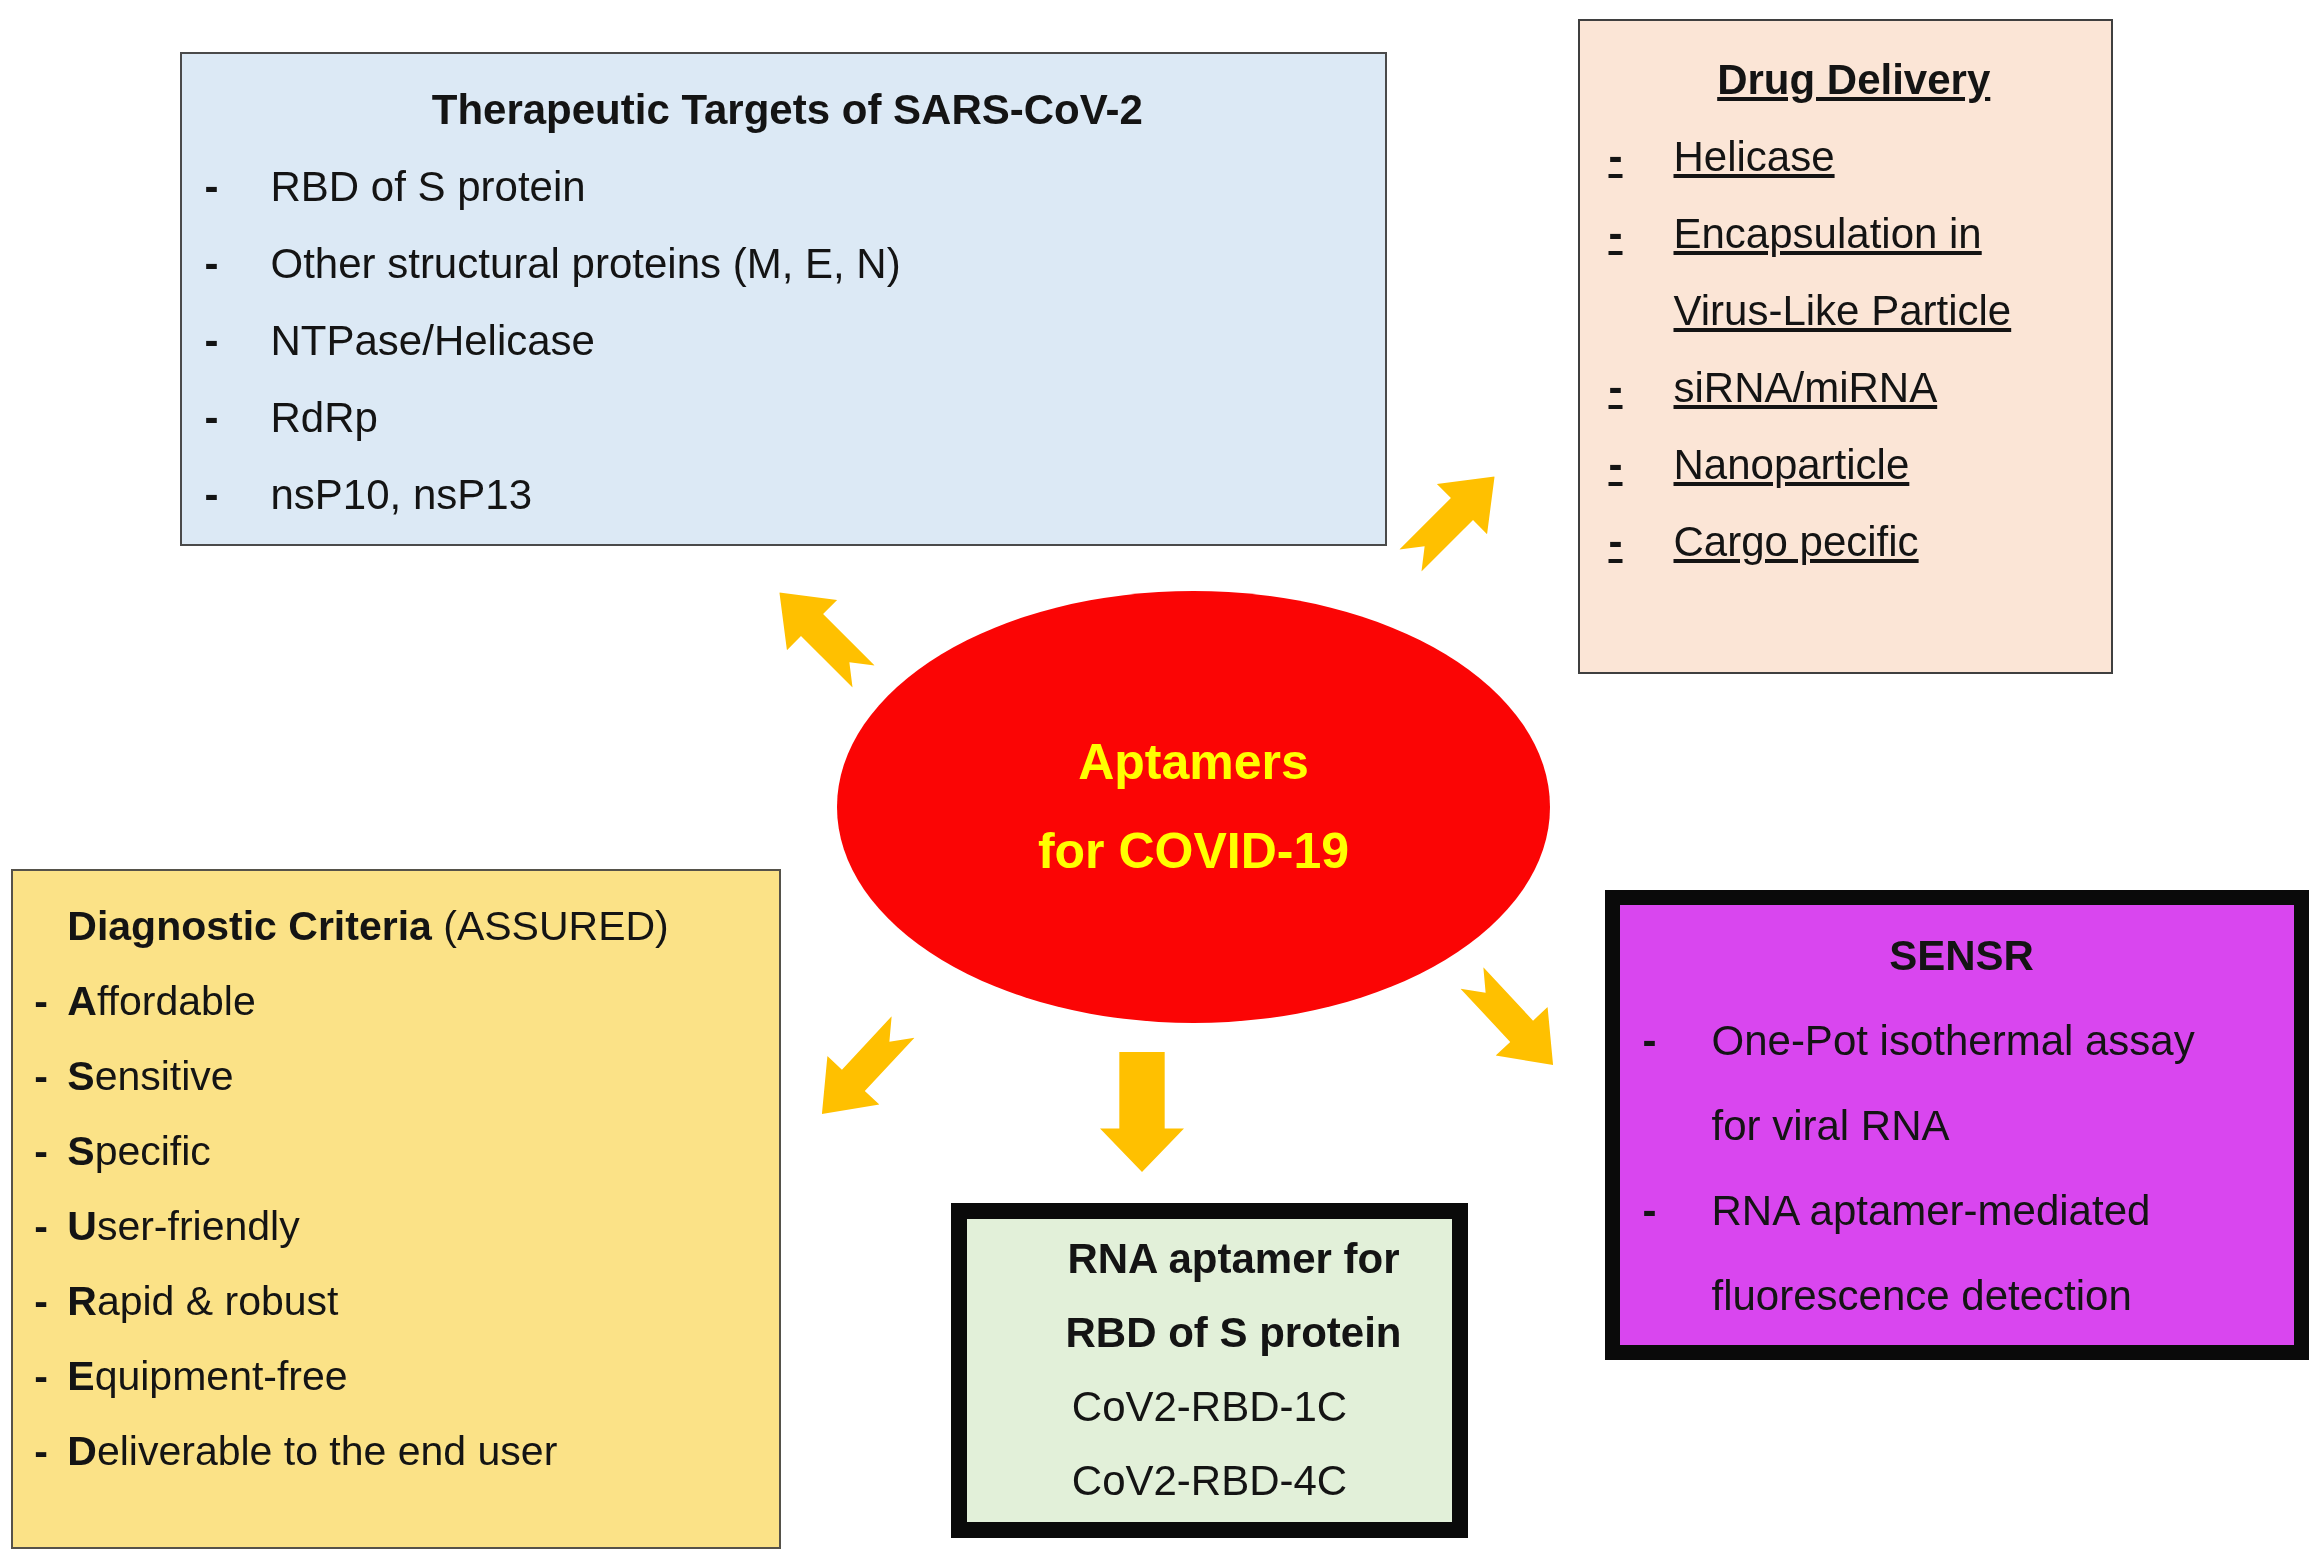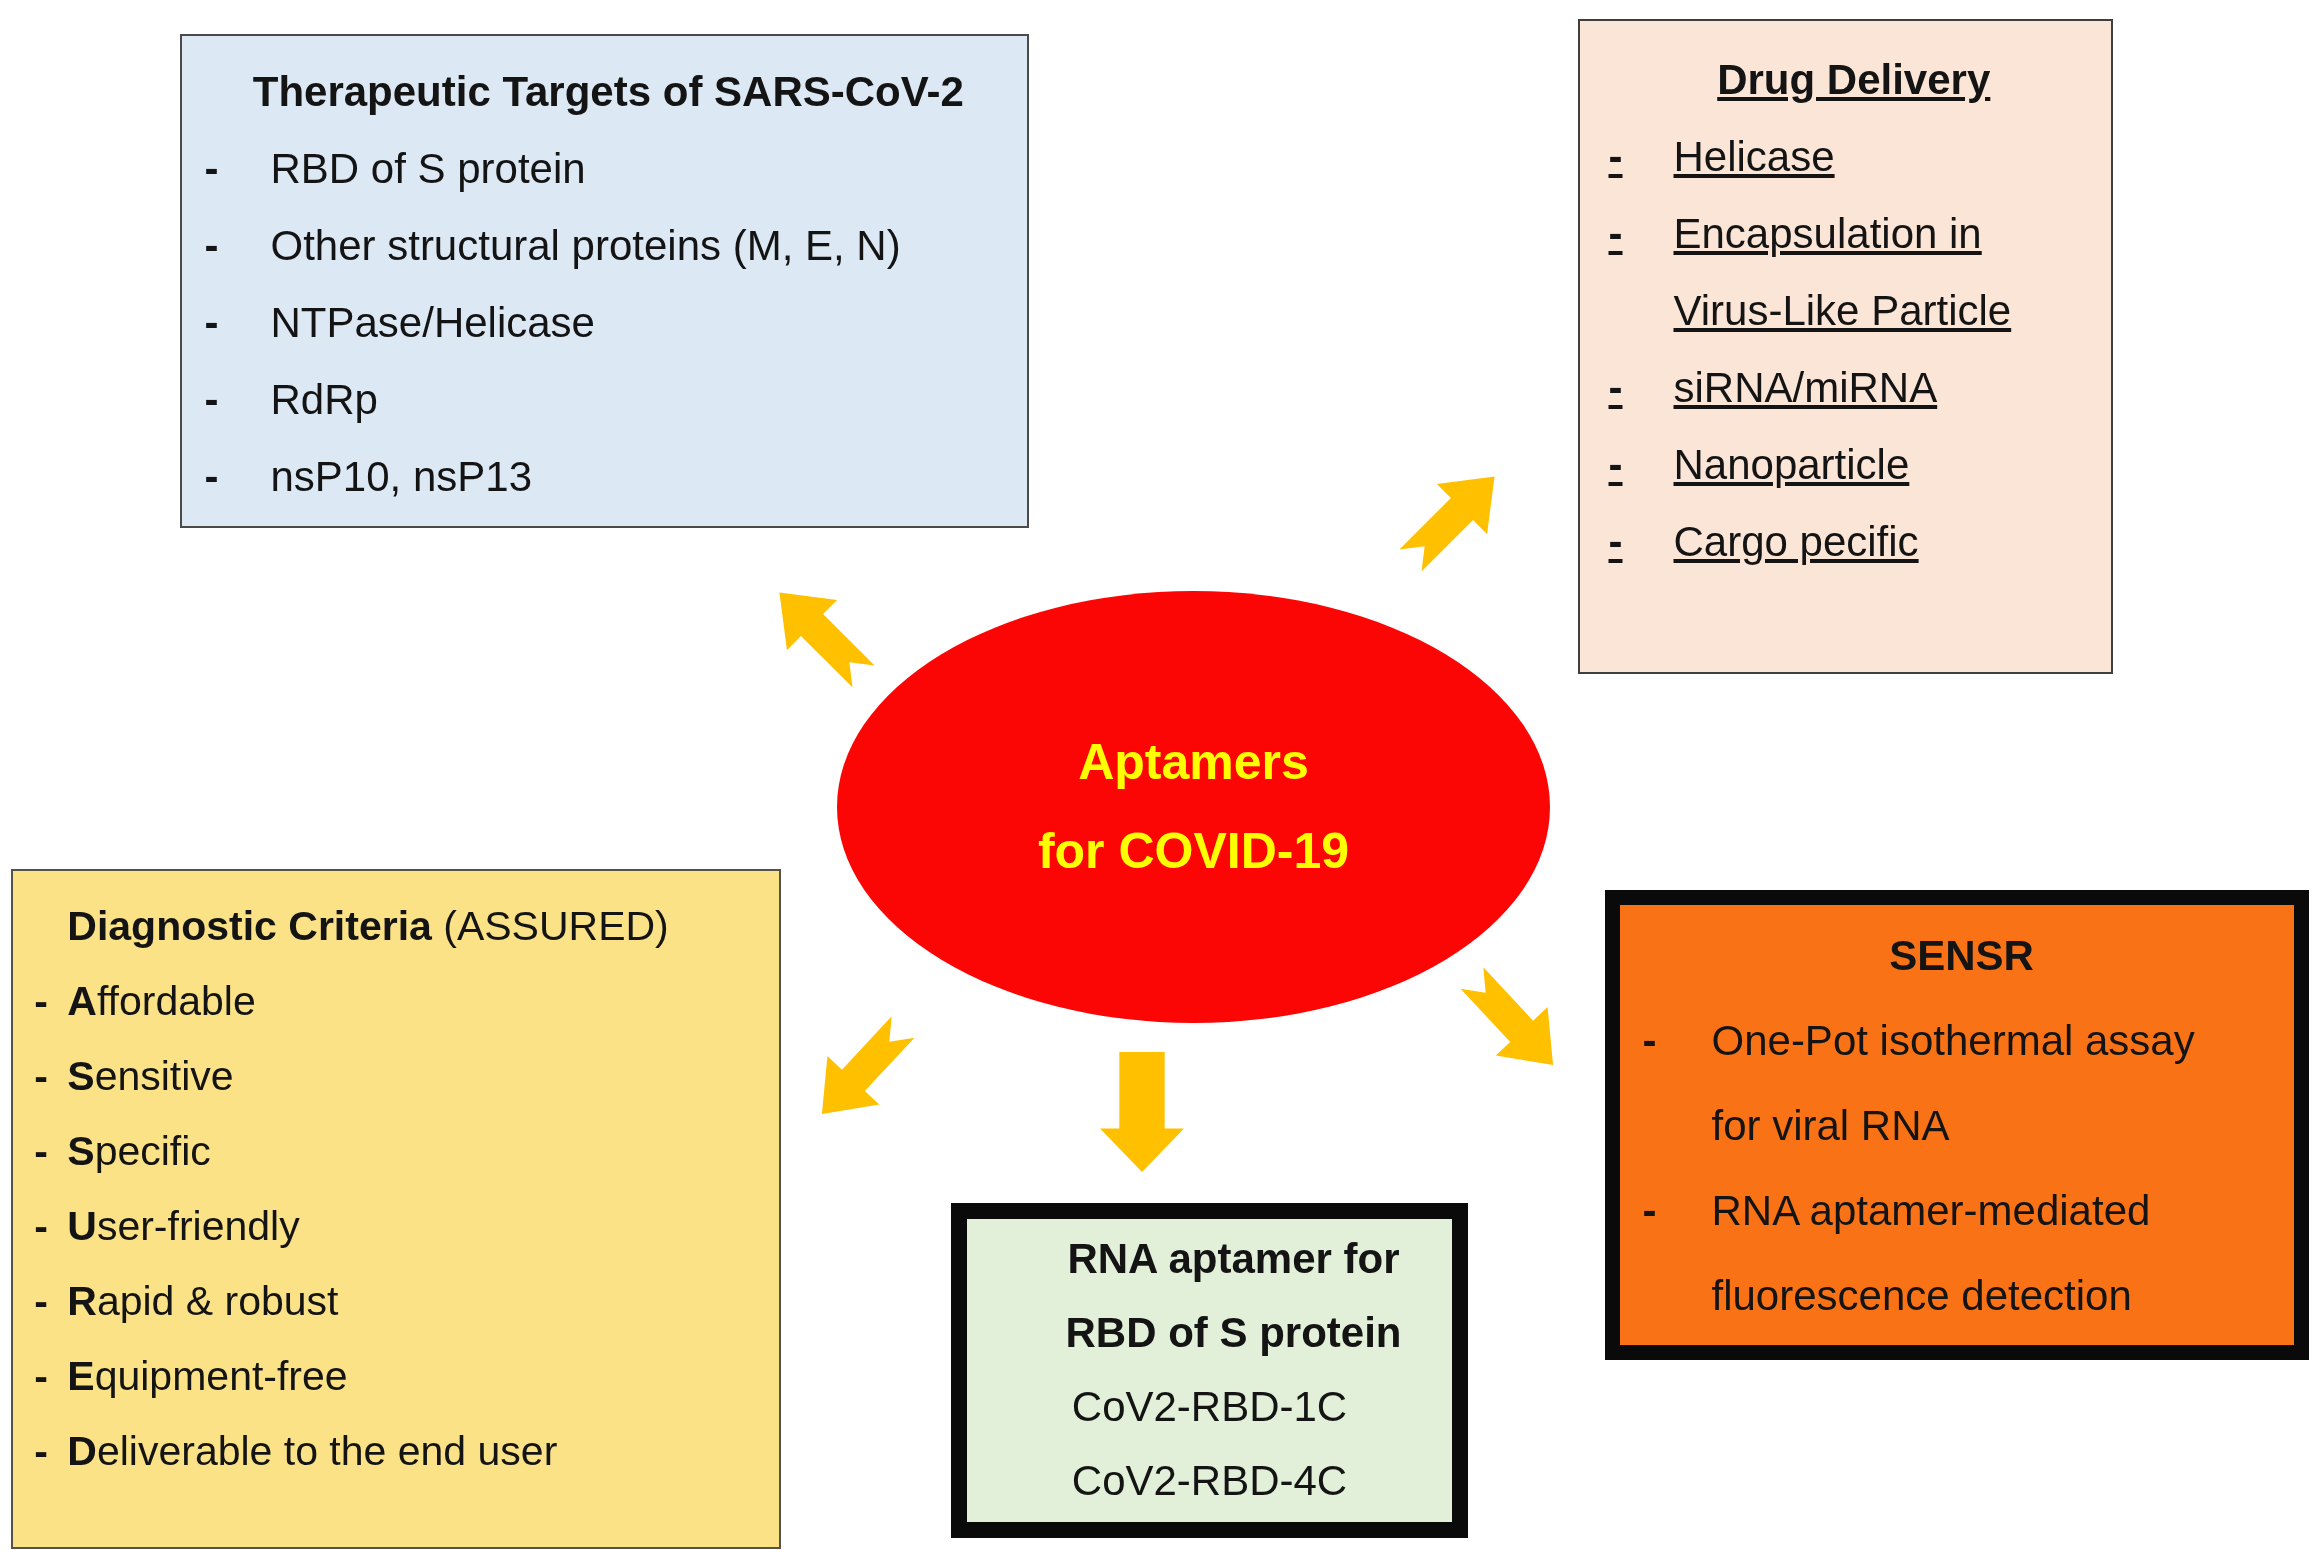--- a/index.html
+++ b/index.html
@@ -9,21 +9,21 @@
     height: 1566px;
     background: #ffffff;
     font-family: "Liberation Sans", sans-serif;
     color: #141414;
     overflow: hidden;
   }
   .box { position: absolute; box-sizing: border-box; }
 
   
   .box-therapeutic {
-    left: 180px; top: 34px; width: 849px; height: 494px;
+    left: 180px; top: 52px; width: 1207px; height: 494px;
     background: #dce9f5;
     border: 2.3px solid #4a4a4a;
     padding: 16.5px 15px 0 22.5px;
     font-size: 42px; line-height: 77px;
   }
   .box-therapeutic .title { font-weight: bold; text-align: center; }
   .box-therapeutic .dash { flex: 0 0 66px; }
 
   
   .box-drug {
@@ -201,21 +201,21 @@
     <div class="list">
         <div class="li">
           <span class="txt">CoV2-RBD-1C</span>
         </div>
         <div class="li">
           <span class="txt">CoV2-RBD-4C</span>
         </div>
       </div>
   </div>
 
-  <div class="box box-sensr" style="background: #f97316;">
+  <div class="box box-sensr" style="background: #d946ef;">
     <div class="title">SENSR</div>
     <div class="list">
         <div class="li">
           <span class="dash">-</span>
           <span class="txt">One-Pot isothermal assay for viral RNA</span>
         </div>
         <div class="li">
           <span class="dash">-</span>
           <span class="txt">RNA aptamer-mediated fluorescence detection</span>
         </div>

